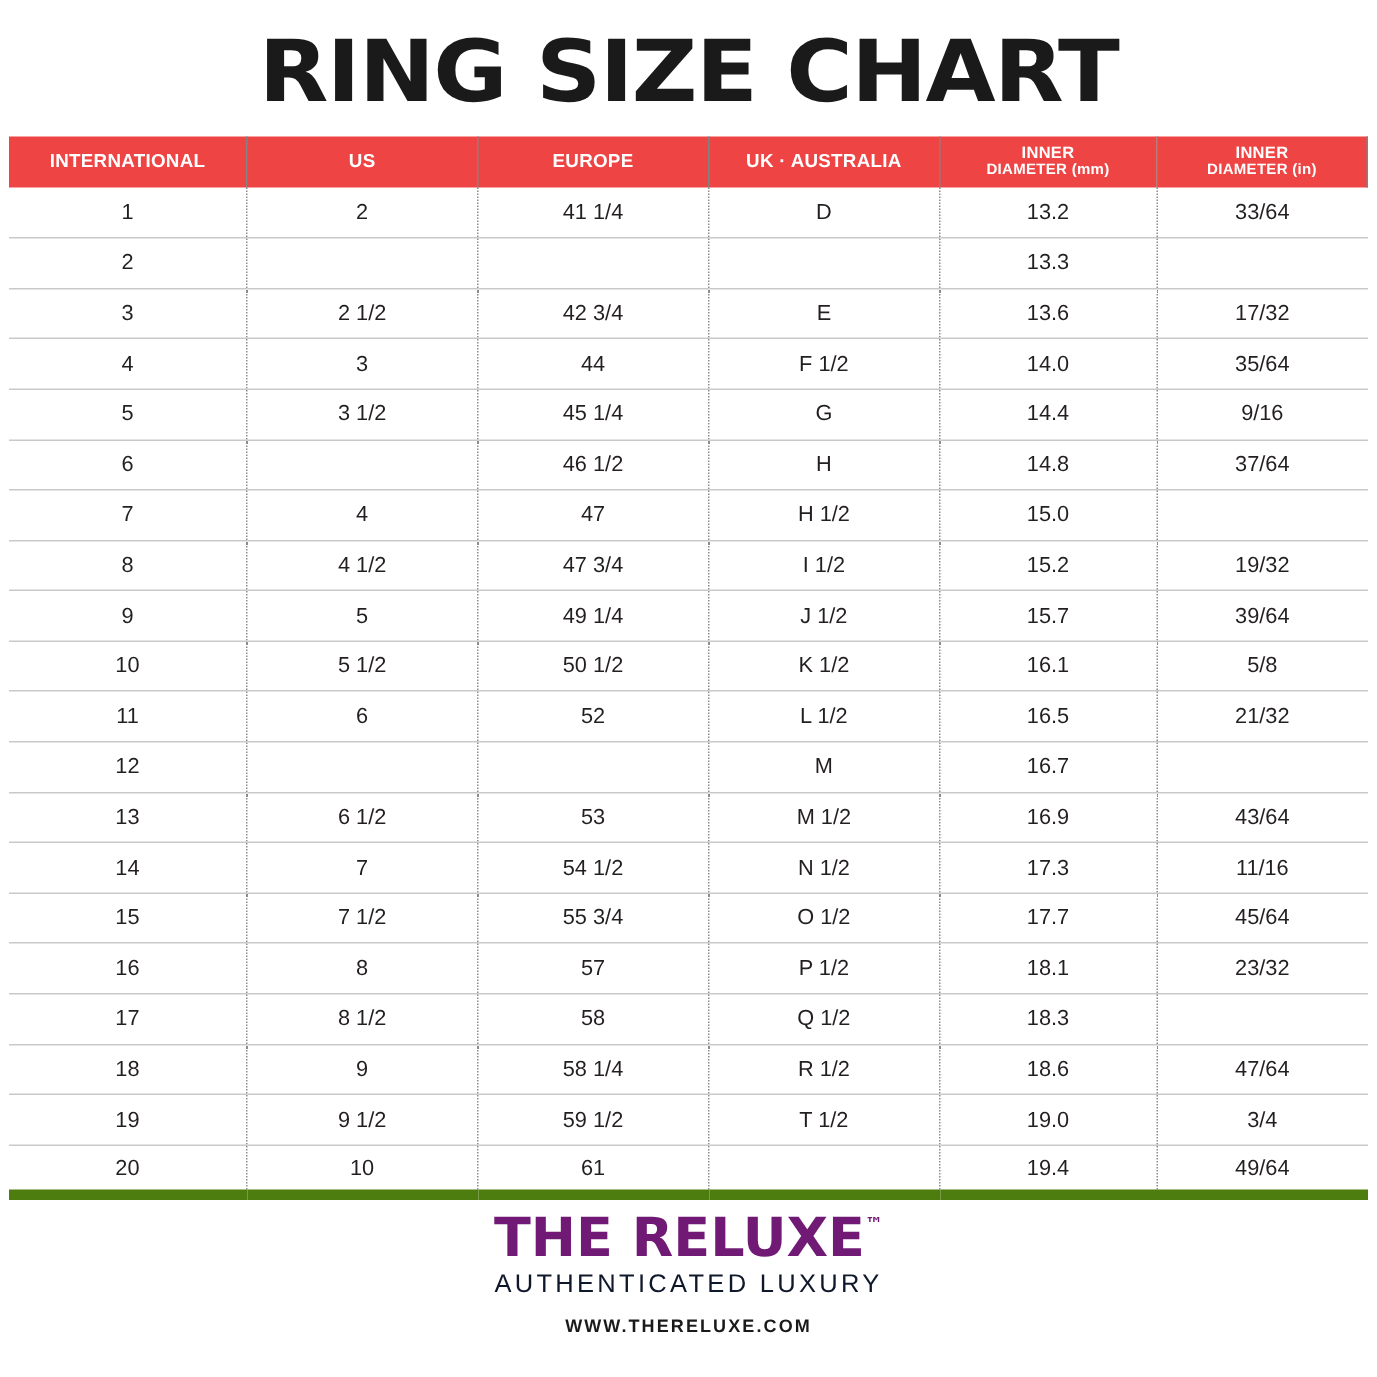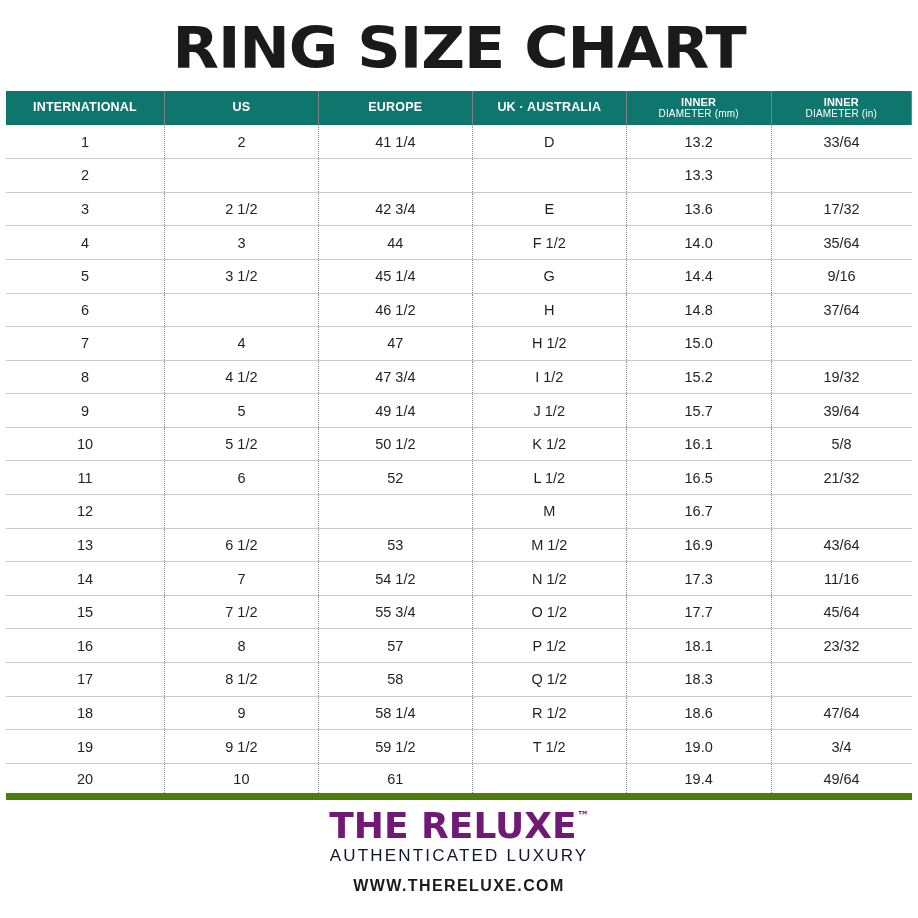--- a/index.html
+++ b/index.html
@@ -34,37 +34,37 @@
     color: #1a1a1a;
     transform: scaleX(1.06);
   }
   table.chart {
     border-collapse: collapse;
     width: 906px;
     margin: 0 auto;
     table-layout: fixed;
   }
   table.chart thead th {
-    background: #0f766e;
+    background: #ef4444;
     color: #ffffff;
     font-size: 12.5px;
     font-weight: bold;
     letter-spacing: 0.2px;
     text-align: center;
     padding: 6px 2px;
     line-height: 1.05;
     vertical-align: middle;
     border-right: 1px solid #808285;
     height: 28px;
     box-sizing: border-box;
     margin-top: 23px;
   }
   table.chart thead th .sub {
     font-size: 10px;
-    font-weight: normal;
+    font-weight: bold;
     display: block;
   }
   table.chart thead th.two-line {
     font-size: 11px;
   }
   table.chart tbody td {
     text-align: center;
     font-size: 14.5px;
     color: #231f20;
     height: 33.6px;
@@ -105,21 +105,21 @@
   .tagline {
     font-family: "Liberation Sans", sans-serif;
     font-size: 17px;
     letter-spacing: 2.2px;
     color: #0f172a;
     margin-top: 2px;
   }
   .weburl {
     font-family: "Liberation Sans", sans-serif;
     font-weight: bold;
-    font-size: 16px;
+    font-size: 12px;
     letter-spacing: 1.4px;
     color: #1a1a1a;
     margin-top: 11px;
   }
 </style>
 </head>
 <body>
 
 <div class="page">
 

